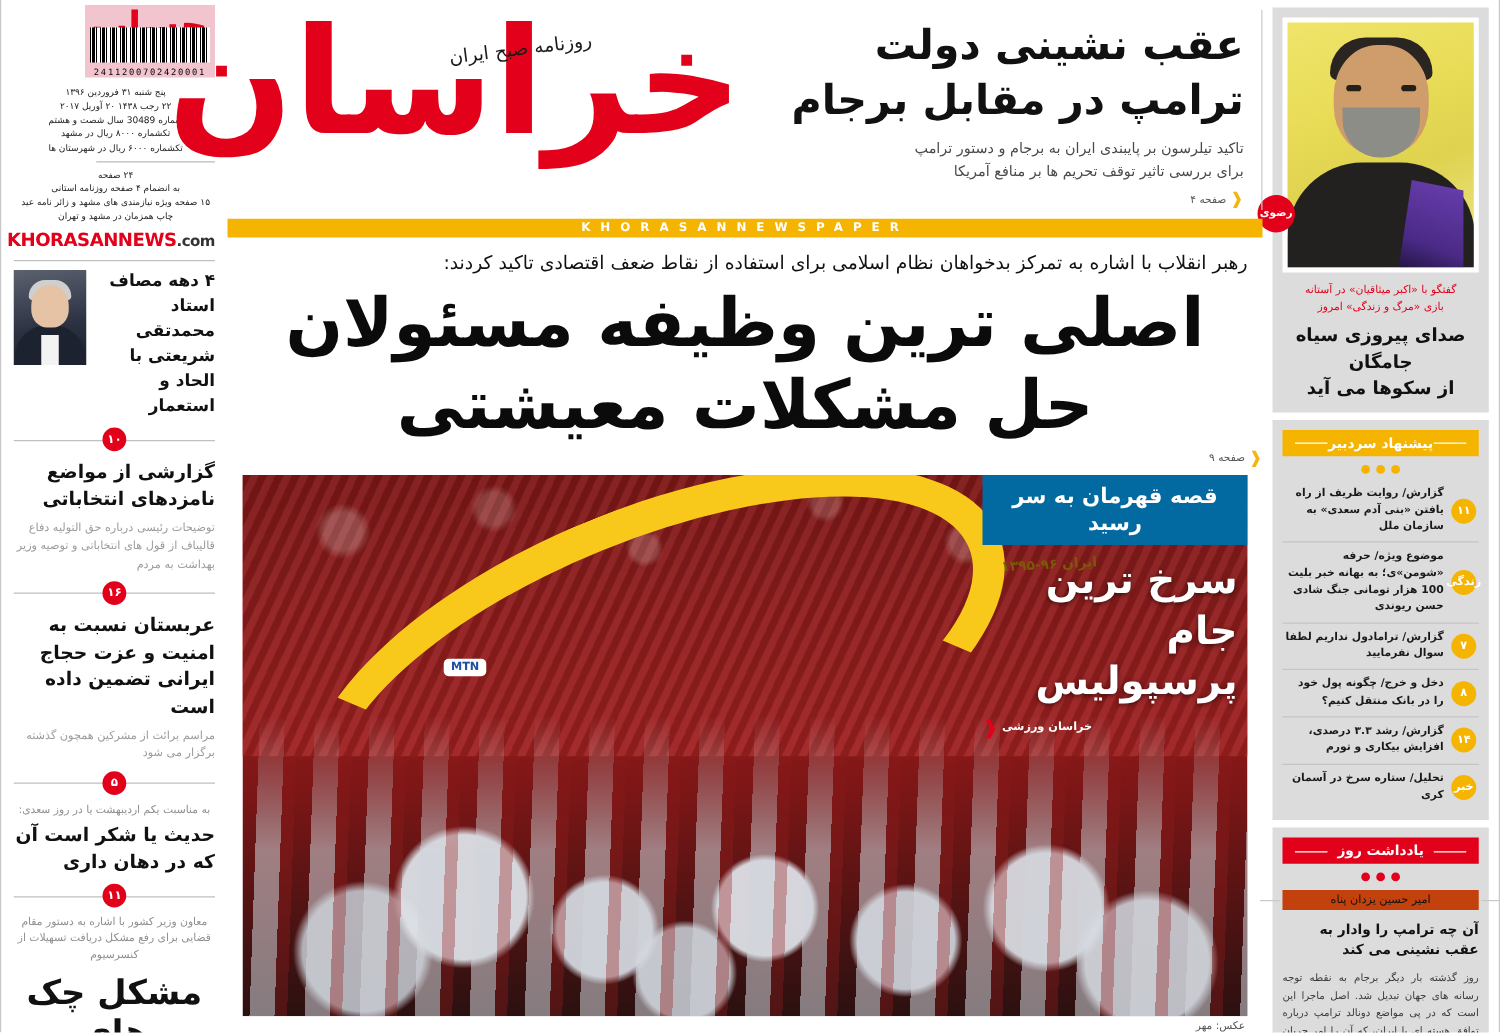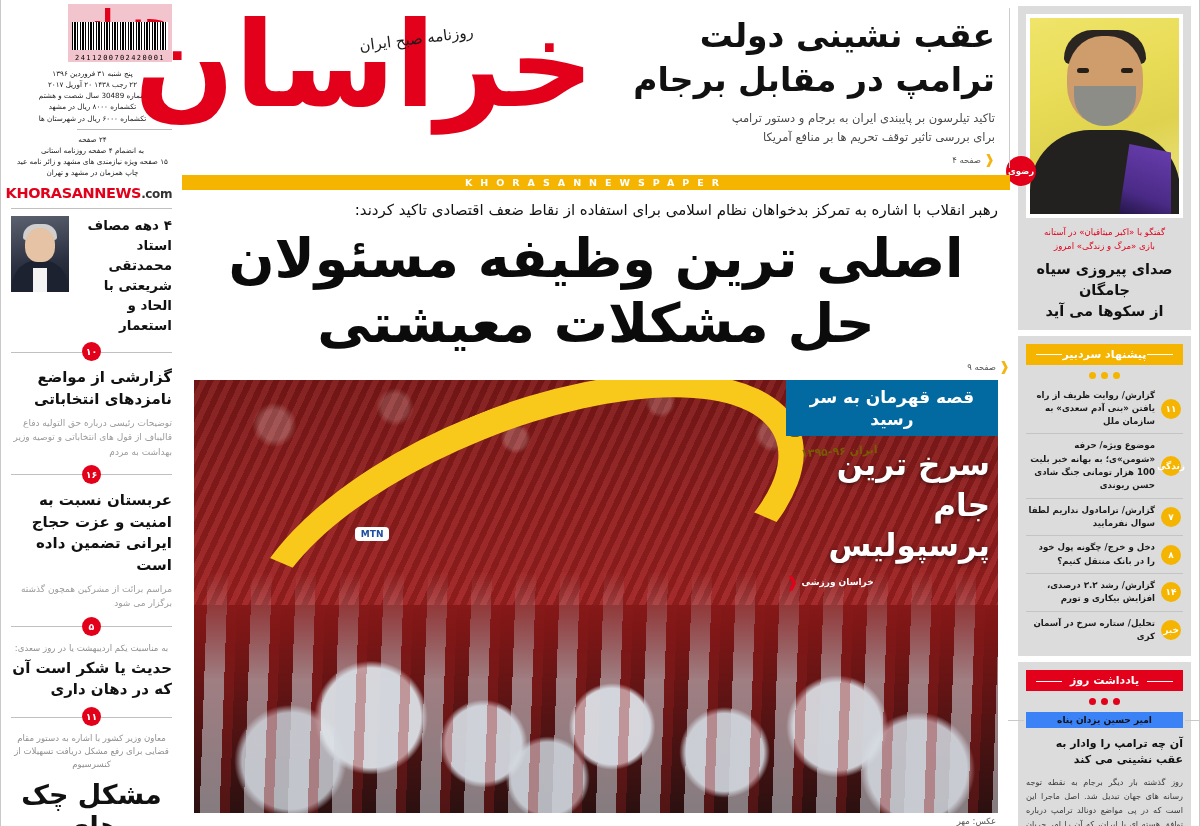--- a/index.html
+++ b/index.html
@@ -263,21 +263,21 @@
   }
   .pick-row:last-child { border-bottom: none; }
   .pick-badge {
     width: 20px; height: 20px; border-radius: 50%; flex: none;
     background: #f5b400; color: #fff; font-size: 9px; font-weight: bold;
     display: flex; align-items: center; justify-content: center;
   }
   .pick-text { font-size: 8.6px; line-height: 1.55; color: #1a1a1a; text-align: right; flex: 1; font-weight: bold; }
 
   .author-chip {
-    background: #3b82f6; color: #111; font-size: 9px; font-weight: bold;
+    background: #c2410c; color: #111; font-size: 9px; font-weight: normal;
     text-align: center; padding: 3px 0; position: relative; margin: 2px 0 8px 0;
   }
   .author-chip::before, .author-chip::after {
     content: ""; position: absolute; top: 50%; width: 16px; border-top: 1px solid #c9c9c9;
   }
   .author-chip::before { right: -18px; }
   .author-chip::after { left: -18px; }
   .note-head { font-size: 11px; font-weight: bold; color: #111; text-align: right; line-height: 1.45; }
   .note-body { font-size: 8.2px; line-height: 1.72; color: #3a3a3a; text-align: justify; margin-top: 7px; }
 </style>

